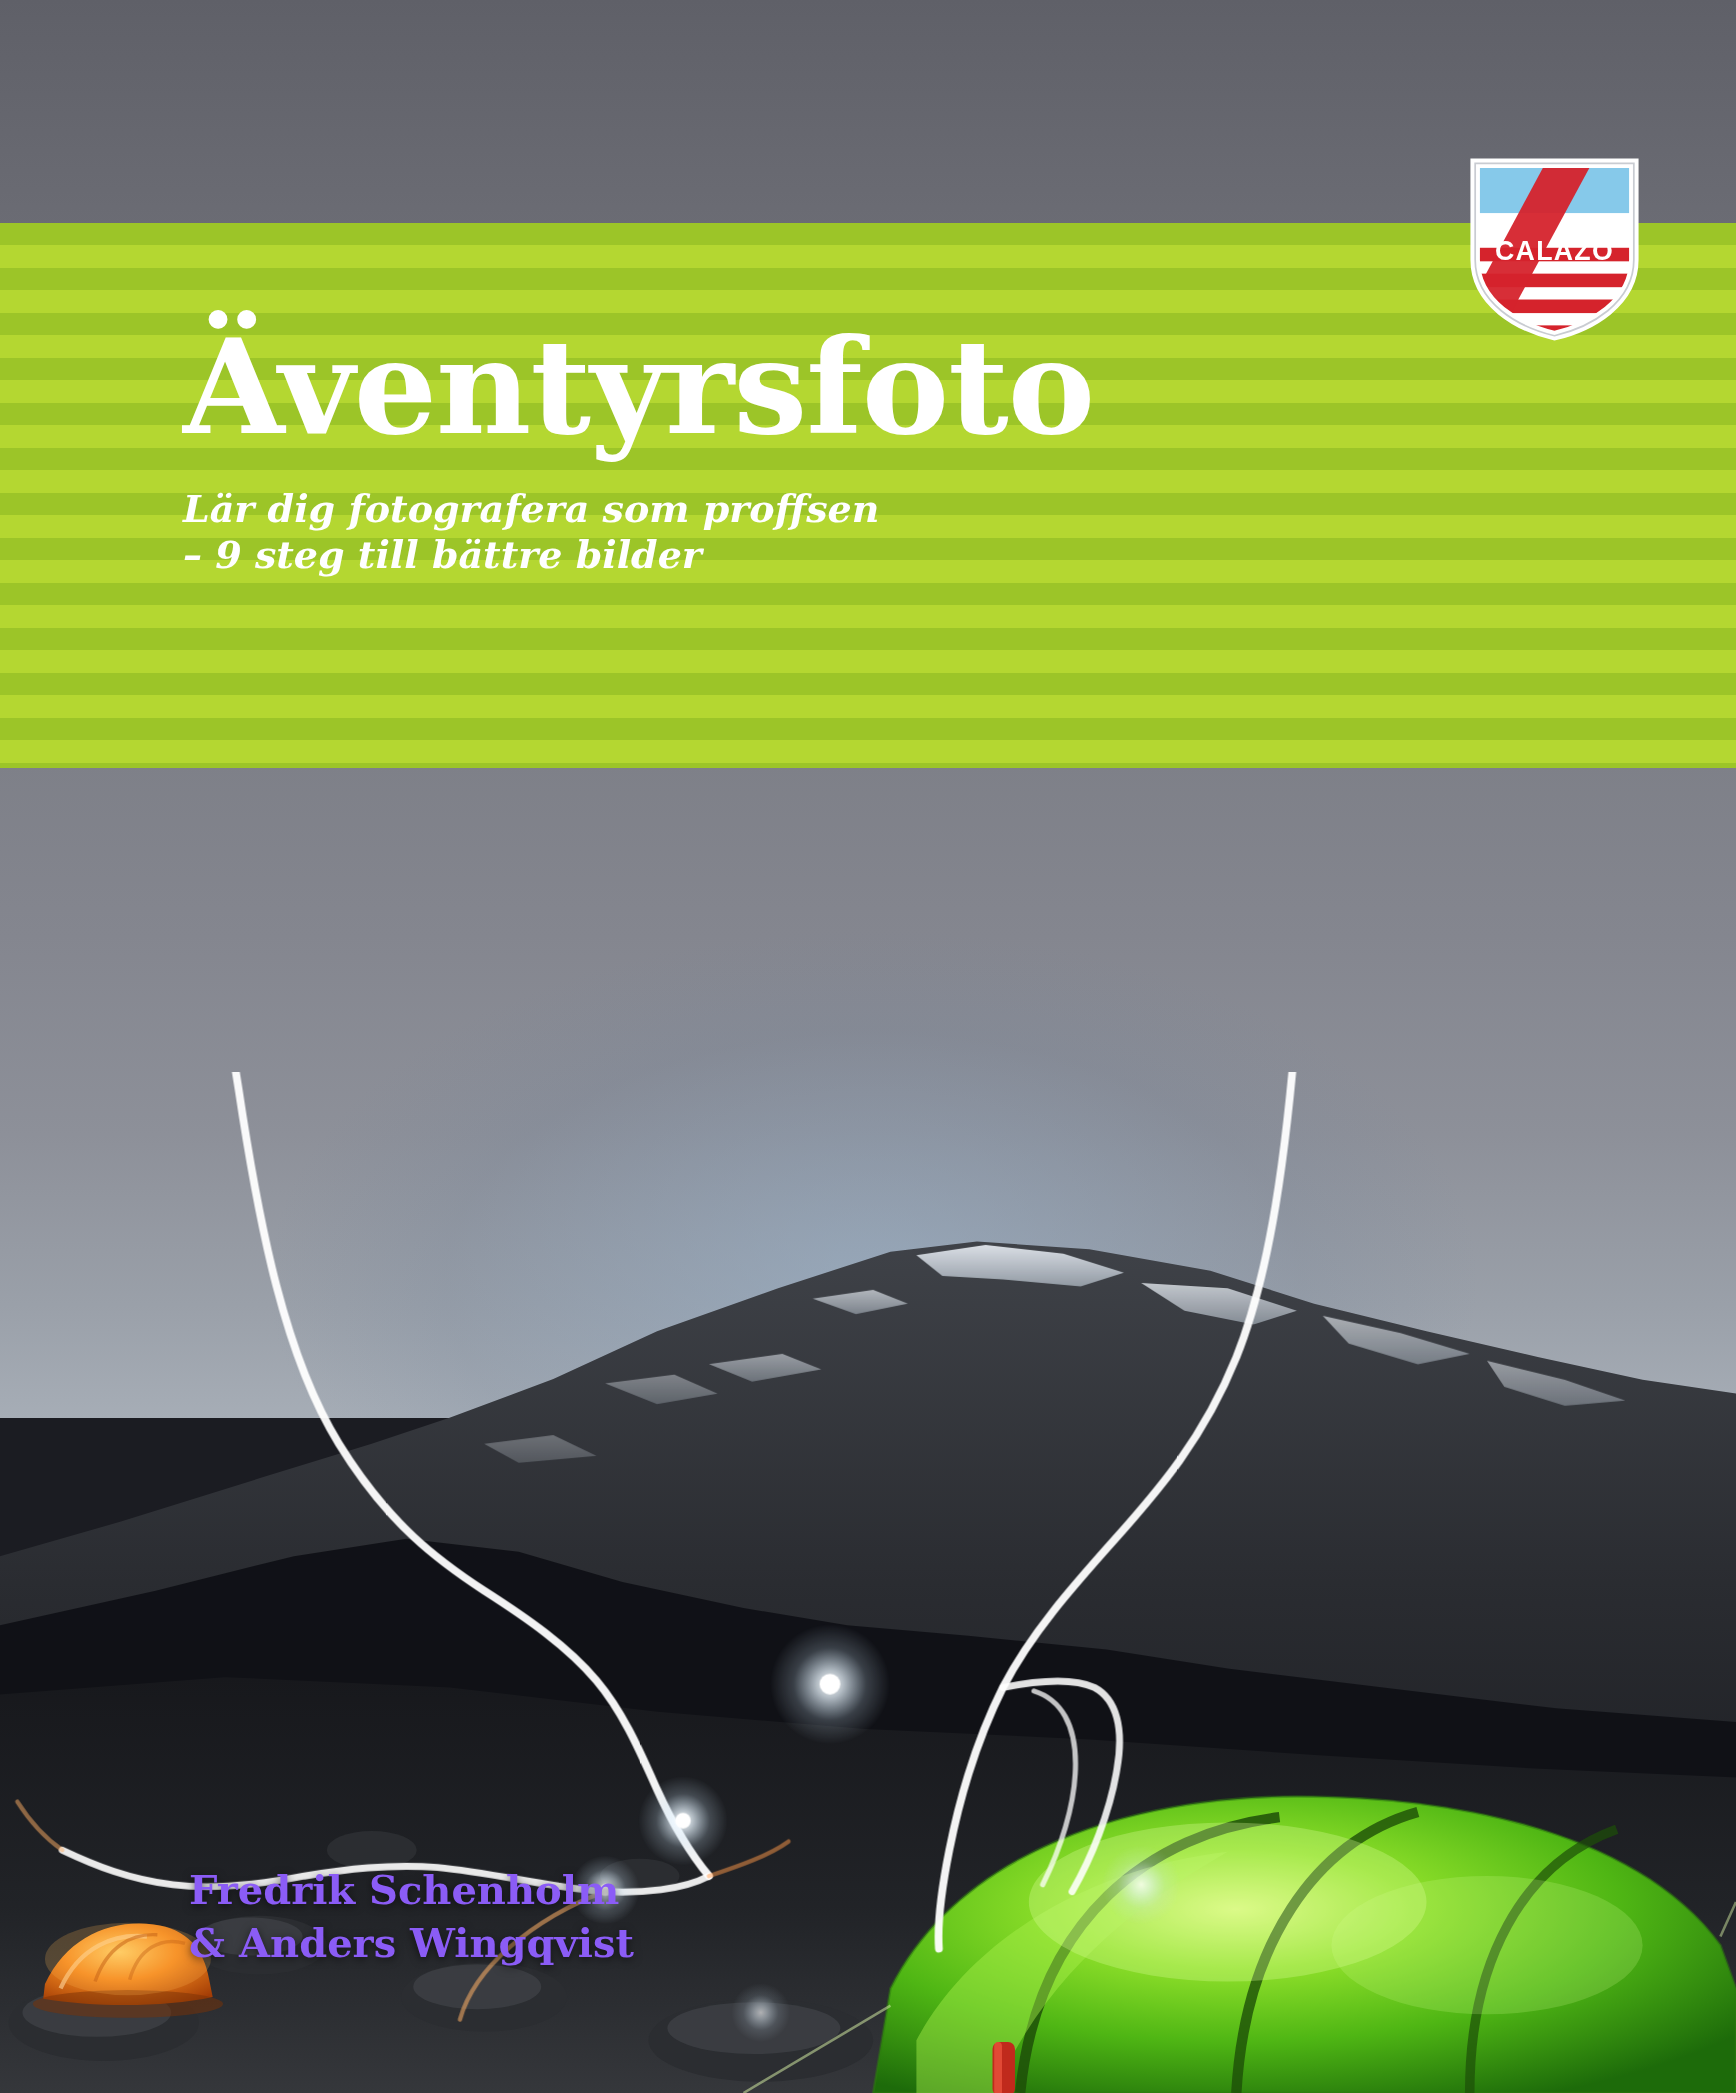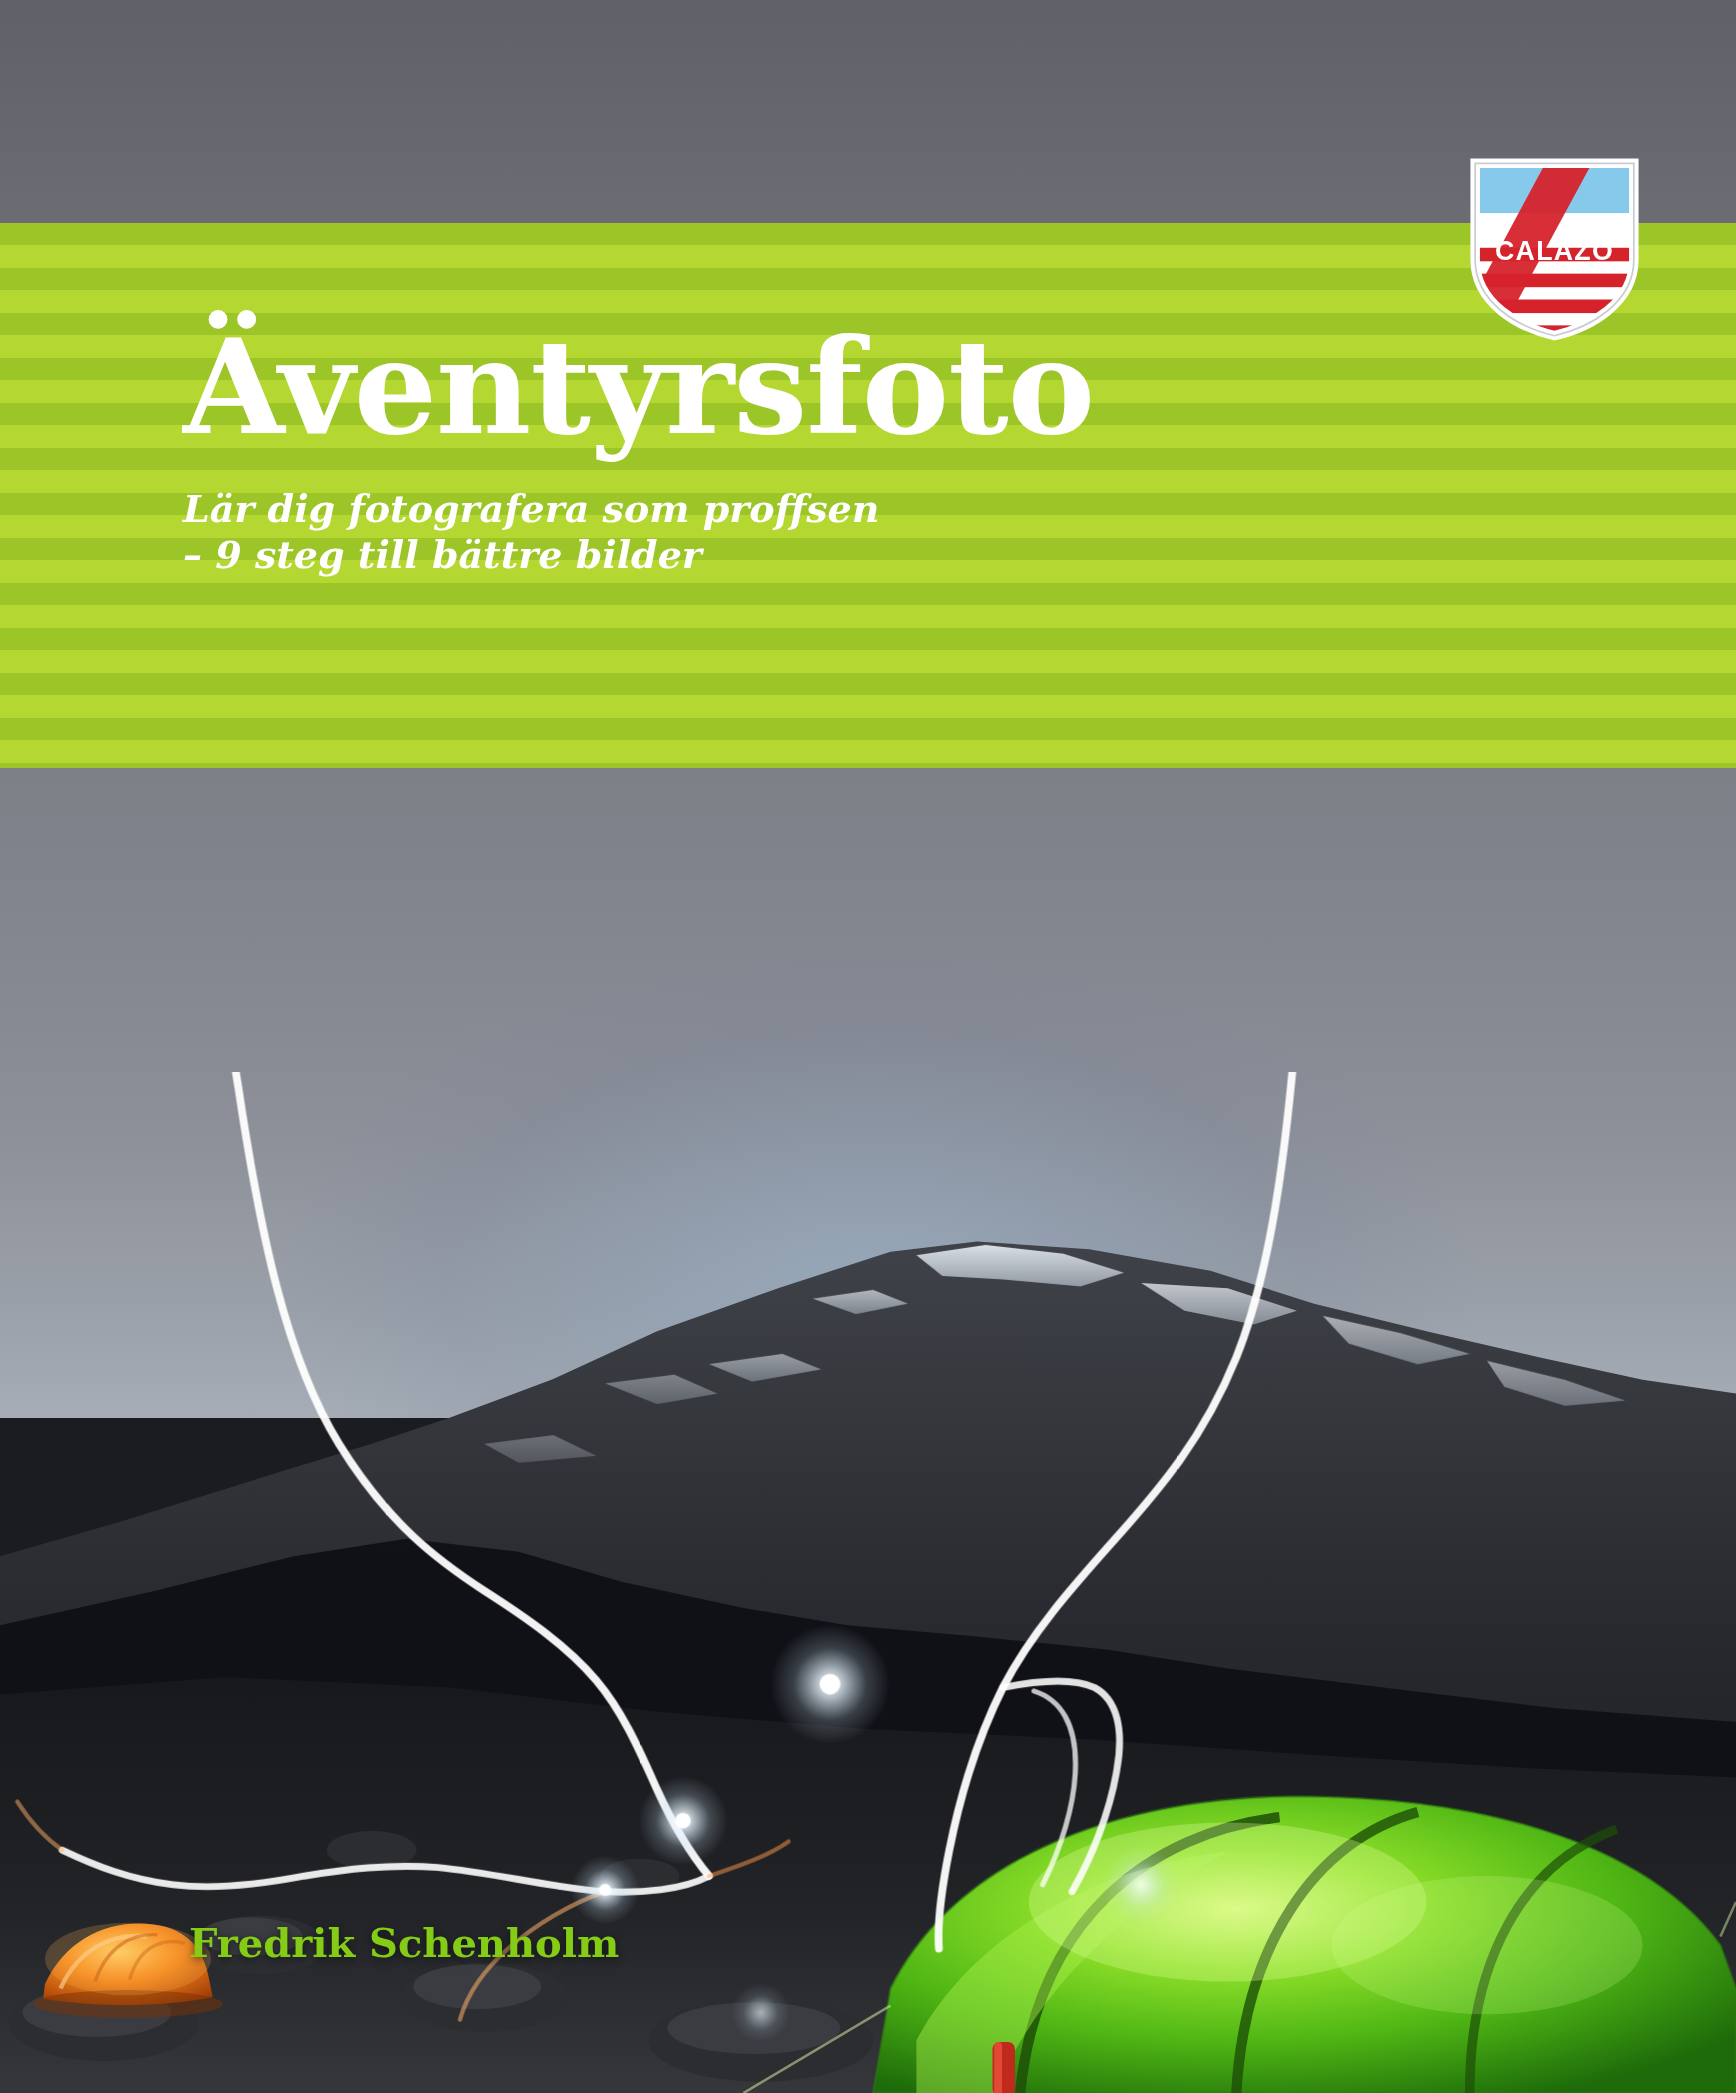--- a/index.html
+++ b/index.html
@@ -78,21 +78,21 @@
   }
 
   
   .authors {
     position:absolute; left:189px; bottom:123px;
     z-index:8;
     font-family:"DejaVu Serif", serif;
     font-weight:700;
     font-size:40px;
     line-height:1.32;
-    color:#84cc16;
+    color:#8b5cf6;
     text-shadow:0 1.7px 8.6px rgba(0,0,0,0.55);
   }
   .authors span { display:block; white-space:pre; }
 </style>
 </head>
 <body>
 
 <div id="cover">
 
   <div class="sky"></div>
@@ -365,16 +365,17 @@
       <circle cx="790" cy="866" r="9" fill="#ffffff"></circle>
       <circle cx="700" cy="946" r="40" fill="url(#hglow)"></circle>
       <circle cx="700" cy="946" r="7" fill="#ffffff"></circle>
       <circle cx="1320" cy="940" r="46" fill="url(#hglow)" opacity="0.8"></circle>
       <circle cx="880" cy="1088" r="34" fill="url(#hglow)" opacity="0.6"></circle>
     </g>
   </svg>
 
   <div class="authors">
     <span>Fredrik Schenholm</span>
+    <span>&amp; Anders Wingqvist</span>
   </div>
 
 </div>
 
 
 </body></html>

